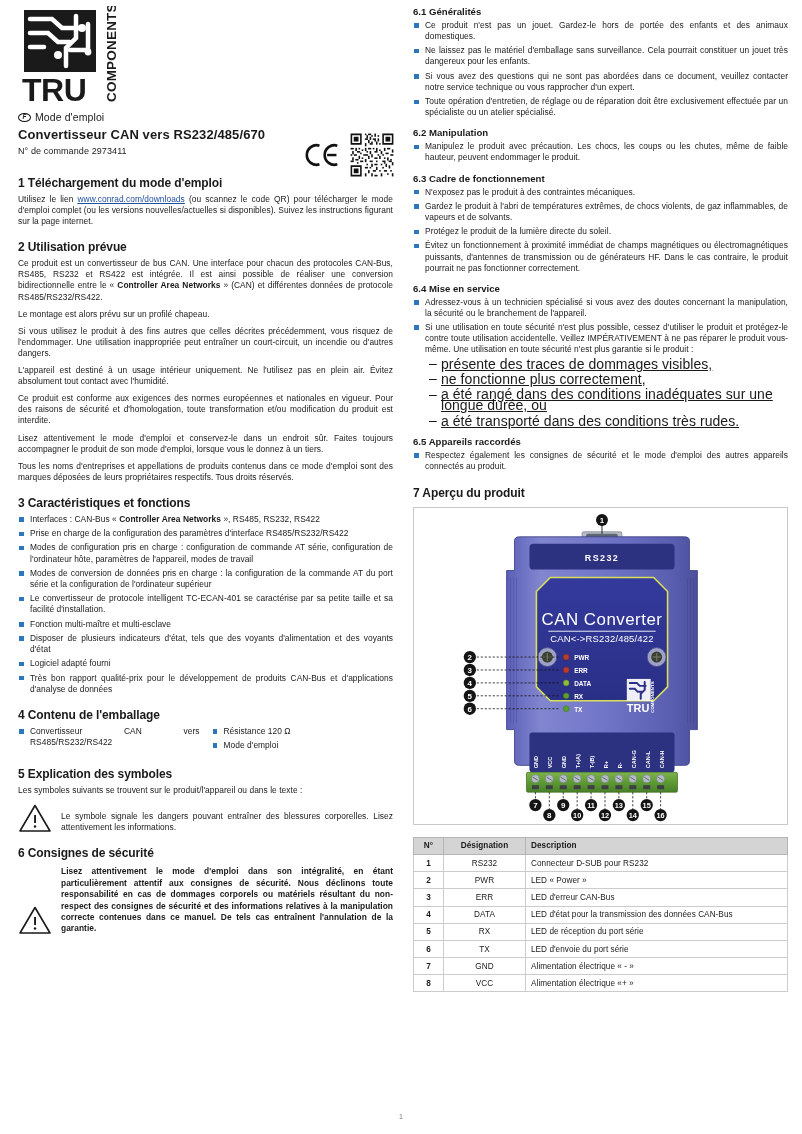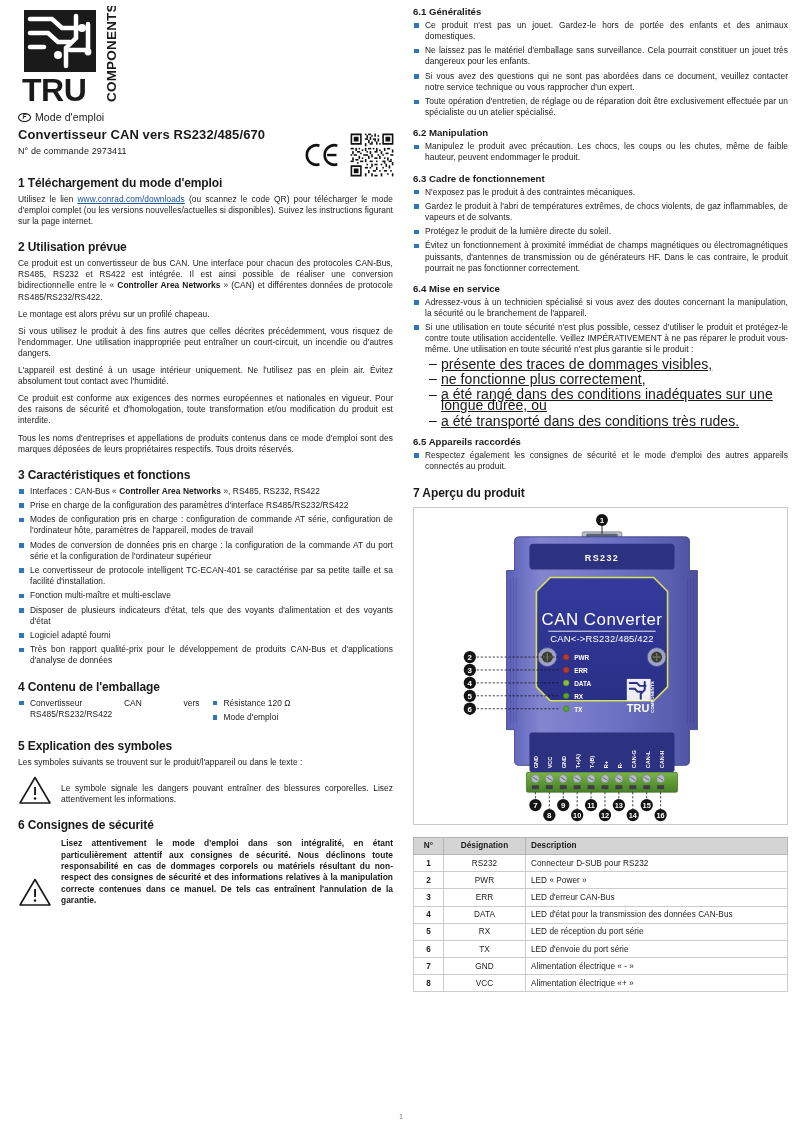--- a/index.html
+++ b/index.html
@@ -151,20 +151,21 @@
 
     <h2 class="sec first">1 Téléchargement du mode d'emploi</h2>
     <p class="body"><span>Utilisez le lien </span><a class="link" href="#">www.conrad.com/downloads</a><span> (ou scannez le code QR) pour télécharger le mode d'emploi complet (ou les versions nouvelles/actuelles si disponibles). Suivez les instructions figurant sur la page internet.</span></p>
 
     <h2 class="sec">2 Utilisation prévue</h2>
     <p class="body"><span>Ce produit est un convertisseur de bus CAN. Une interface pour chacun des protocoles CAN-Bus, RS485, RS232 et RS422 est intégrée. Il est ainsi possible de réaliser une conversion bidirectionnelle entre le « </span><b>Controller Area Networks</b><span> » (CAN) et différentes données de protocole RS485/RS232/RS422.</span></p>
     <p class="body">Le montage est alors prévu sur un profilé chapeau.</p>
     <p class="body">Si vous utilisez le produit à des fins autres que celles décrites précédemment, vous risquez de l'endommager. Une utilisation inappropriée peut entraîner un court-circuit, un incendie ou d'autres dangers.</p>
     <p class="body">L'appareil est destiné à un usage intérieur uniquement. Ne l'utilisez pas en plein air. Évitez absolument tout contact avec l'humidité.</p>
     <p class="body">Ce produit est conforme aux exigences des normes européennes et nationales en vigueur. Pour des raisons de sécurité et d'homologation, toute transformation et/ou modification du produit est interdite.</p>
+    <p class="body">Lisez attentivement le mode d'emploi et conservez-le dans un endroit sûr. Faites toujours accompagner le produit de son mode d'emploi, lorsque vous le donnez à un tiers.</p>
     <p class="body">Tous les noms d'entreprises et appellations de produits contenus dans ce mode d'emploi sont des marques déposées de leurs propriétaires respectifs. Tous droits réservés.</p>
 
     <h2 class="sec">3 Caractéristiques et fonctions</h2>
     <ul class="bul">
       <li><span>Interfaces : CAN-Bus « </span><b>Controller Area Networks</b><span> », RS485, RS232, RS422</span></li>
       <li>Prise en charge de la configuration des paramètres d'interface RS485/RS232/RS422</li>
       <li>Modes de configuration pris en charge : configuration de commande AT série, configuration de l'ordinateur hôte, paramètres de l'appareil, modes de travail</li>
       <li>Modes de conversion de données pris en charge : la configuration de la commande AT du port série et la configuration de l'ordinateur supérieur</li>
       <li>Le convertisseur de protocole intelligent TC-ECAN-401 se caractérise par sa petite taille et sa facilité d'installation.</li>
       <li>Fonction multi-maître et multi-esclave</li>

